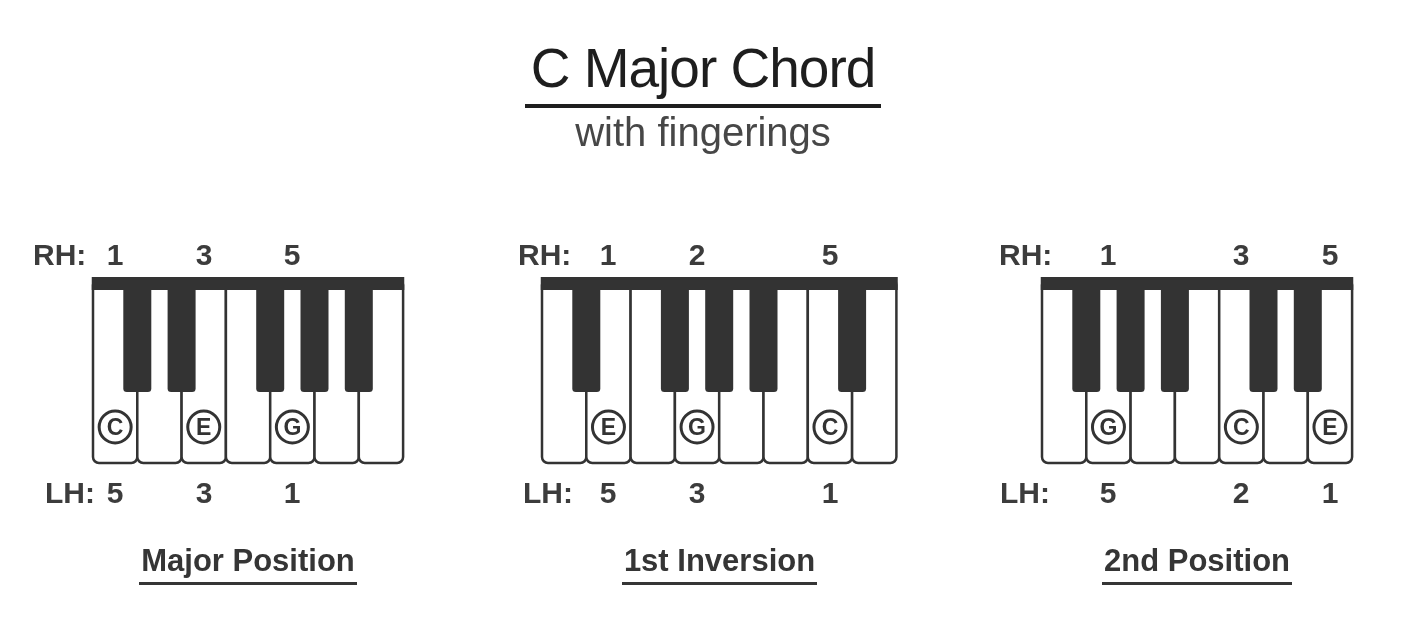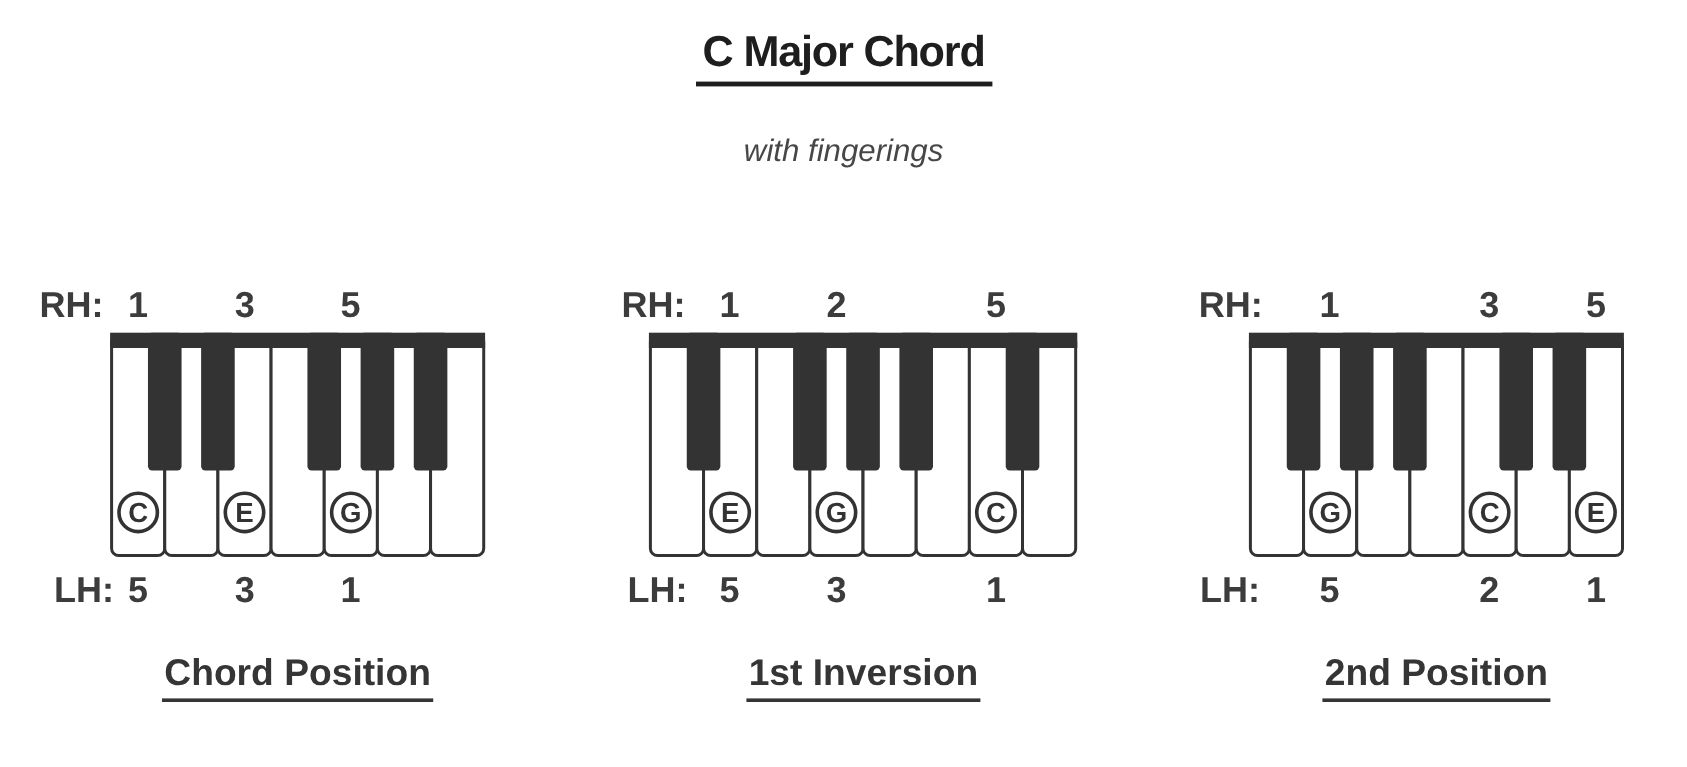--- a/index.html
+++ b/index.html
@@ -3,26 +3,26 @@
 <meta charset="utf-8">
 <style>
   html,body{margin:0;padding:0;background:#ffffff;}
   .stage{
     position:relative;width:1406px;height:639px;background:#ffffff;
     font-family:"Liberation Sans",sans-serif;overflow:hidden;
   }
   
   .header{position:absolute;left:0;right:0;top:24px;text-align:center;}
   .title{
-    margin:0;display:inline-block;font-size:36px;font-weight:bold;color:#1e1e1e;
+    margin:16px;display:inline-block;font-size:55px;font-weight:normal;color:#1e1e1e;
     letter-spacing:-1px;line-height:1.05;border-bottom:4px solid #1e1e1e;padding:0 6px 6px;
   }
   .subtitle{
     position:absolute;left:0;right:0;top:110px;text-align:center;
-    font-size:26px;font-style:italic;color:#474747;
+    font-size:40px;color:#474747;
   }
   
   .chord{position:absolute;top:240px;}
   .fingers{position:absolute;left:0;top:0;width:100%;height:30px;text-decoration:underline;}
   .fingers.lh{top:238px;}
   .hand-label{
     position:absolute;top:0;font-size:30px;font-weight:bold;color:#3c3c3c;line-height:30px;
     white-space:nowrap;
   }
   .fnum{
@@ -88,21 +88,21 @@
         <text class="nl" x="201.35" y="150">G</text>
       </g>
     </svg>
     <div class="fingers lh">
       <span class="hand-label" style="left:-48px;">LH:</span>
       <span class="fnum" style="left:22px;">5</span>
       <span class="fnum" style="left:111px;">3</span>
       <span class="fnum" style="left:199px;">1</span>
     </div>
     <div class="chord-name">
-      <span>Chord Position</span>
+      <span>Major Position</span>
     </div>
   </div>
 
   <div class="chord" style="left:542px;width:355px;">
     <div class="fingers rh">
       <span class="hand-label" style="left:-24px;">RH:</span>
       <span class="fnum" style="left:66px;">1</span>
       <span class="fnum" style="left:155px;">2</span>
       <span class="fnum" style="left:288px;">5</span>
     </div>

